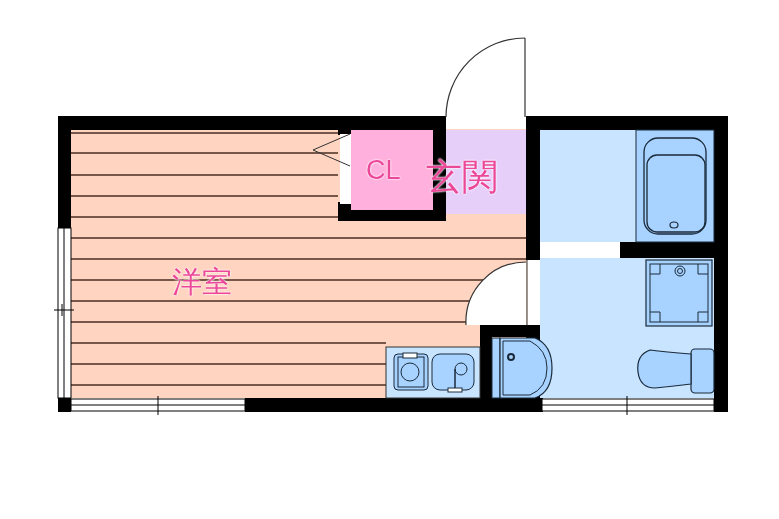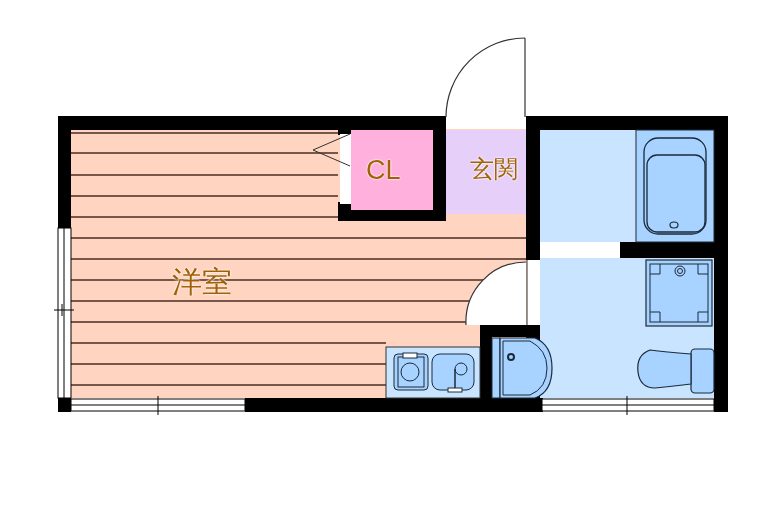--- a/index.html
+++ b/index.html
@@ -1,23 +1,23 @@
 <!DOCTYPE html>
 <html><head>
 <meta charset="utf-8">
 <style>
   html, body { margin: 0; padding: 0; background: #ffffff; }
   body { width: 779px; height: 519px; position: relative; overflow: hidden;
          font-family: "DejaVu Sans", "Liberation Sans", sans-serif; }
   #plan { position: absolute; left: 0; top: 0; width: 779px; height: 519px; }
-  .label { position: absolute; color: #a16207; font-family: "DejaVu Sans", sans-serif;
+  .label { position: absolute; color: #ec4899; font-family: "DejaVu Sans", sans-serif;
            text-shadow: 0 0 2px #fff, 0 0 2px #fff; white-space: nowrap; }
   #lbl-western { left: 172px; top: 262px; font-size: 30px; }
   #lbl-cl { left: 366px; top: 155px; font-size: 27px; font-family: "Liberation Sans", sans-serif; }
-  #lbl-genkan { left: 470px; top: 153px; font-size: 24px; }
+  #lbl-genkan { left: 426px; top: 153px; font-size: 36px; }
 </style>
 </head>
 <body>
 
 <svg id="plan" viewBox="0 0 779 519" xmlns="http://www.w3.org/2000/svg">
 
   <g>
     <rect x="70" y="128" width="458" height="270" fill="#ffd4c0"></rect>
     <rect x="351" y="130" width="82" height="80" fill="#ffb0dc"></rect>
     <rect x="446" y="130" width="80" height="84" fill="#e6d0fa"></rect>

